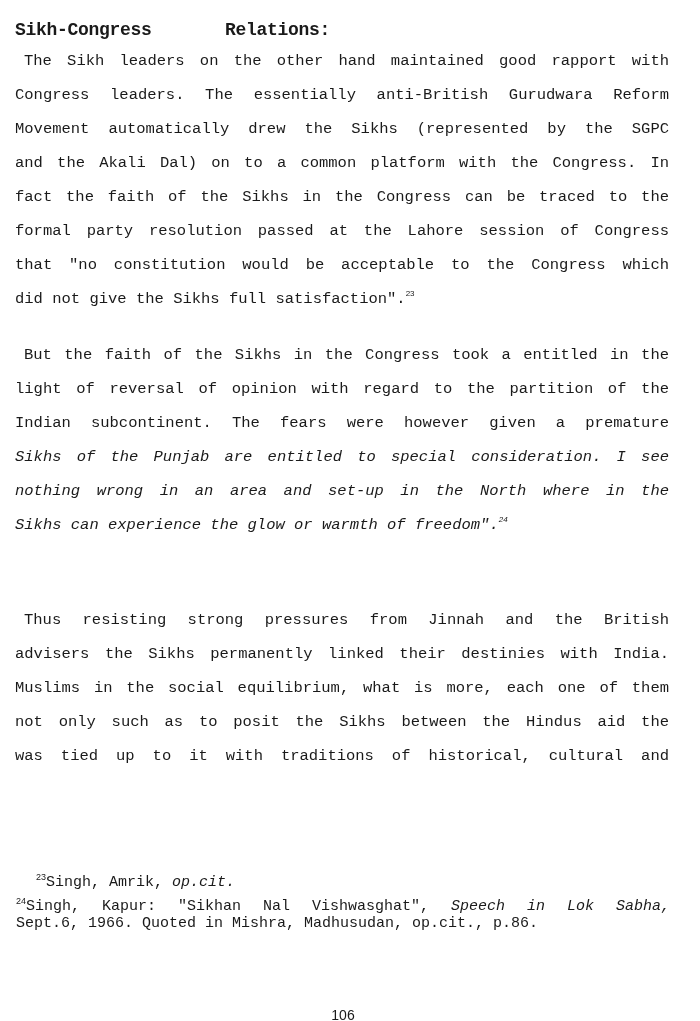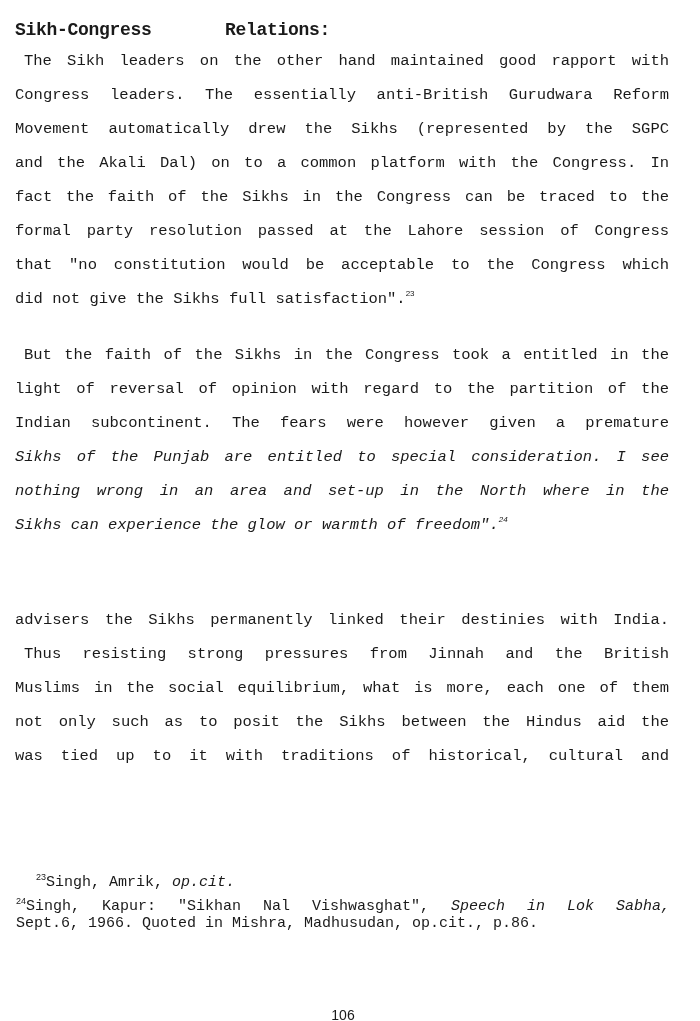--- a/index.html
+++ b/index.html
@@ -53,22 +53,22 @@
   <div class="para" style="top:346px;">
     <div class="line indent">But the faith of the Sikhs in the Congress took a entitled in the</div>
     <div class="line">light of reversal of opinion with regard to the partition of the</div>
     <div class="line">Indian subcontinent. The fears were however given a premature</div>
     <div class="line italic">Sikhs of the Punjab are entitled to special consideration. I see</div>
     <div class="line italic">nothing wrong in an area and set-up in the North where in the</div>
     <div class="line italic last"><span>Sikhs can experience the glow or warmth of freedom".</span><sup>24</sup></div>
   </div>
 
   <div class="para" style="top:611px;">
+    <div class="line indent">Thus resisting strong pressures from Jinnah and the British</div>
     <div class="line">advisers the Sikhs permanently linked their destinies with India.</div>
-    <div class="line indent">Thus resisting strong pressures from Jinnah and the British</div>
     <div class="line">Muslims in the social equilibrium, what is more, each one of them</div>
     <div class="line">not only such as to posit the Sikhs between the Hindus aid the</div>
     <div class="line">was tied up to it with traditions of historical, cultural and</div>
   </div>
 
   <div class="fn" style="left:36px; top:874px;">
     <sup>23</sup><span>Singh, Amrik, </span><span class="ital">op.cit.</span>
   </div>
   <div class="fn" style="left:16px; top:898px; width:654px;">
     <div style="text-align: justify; text-align-last: justify;">

